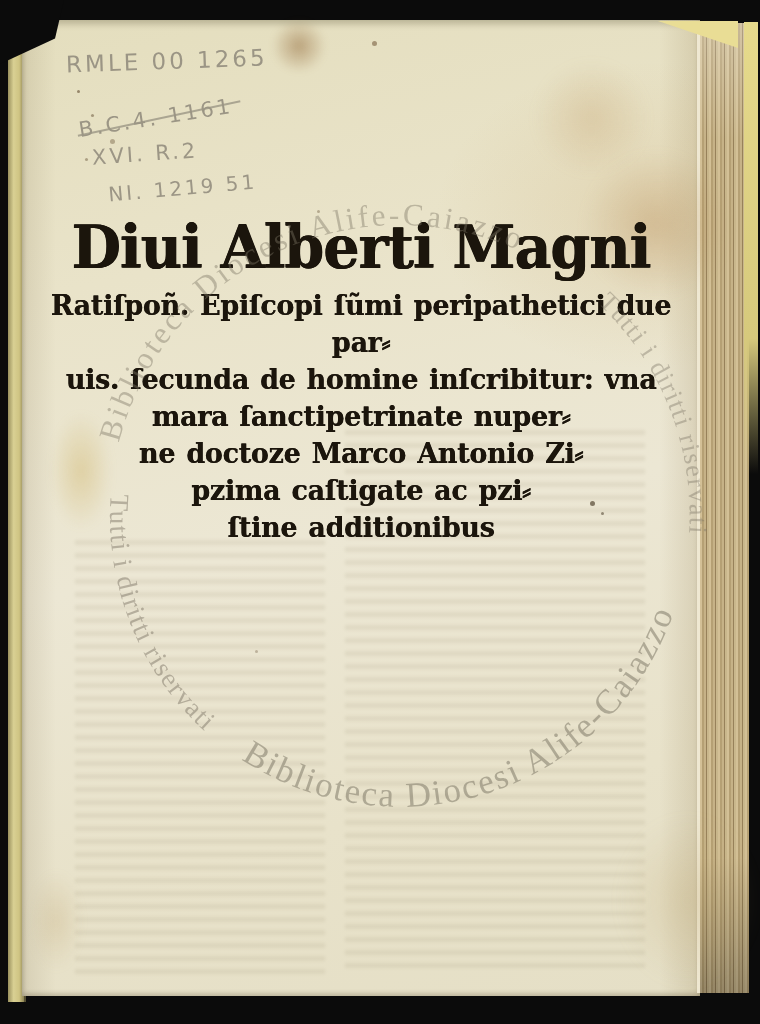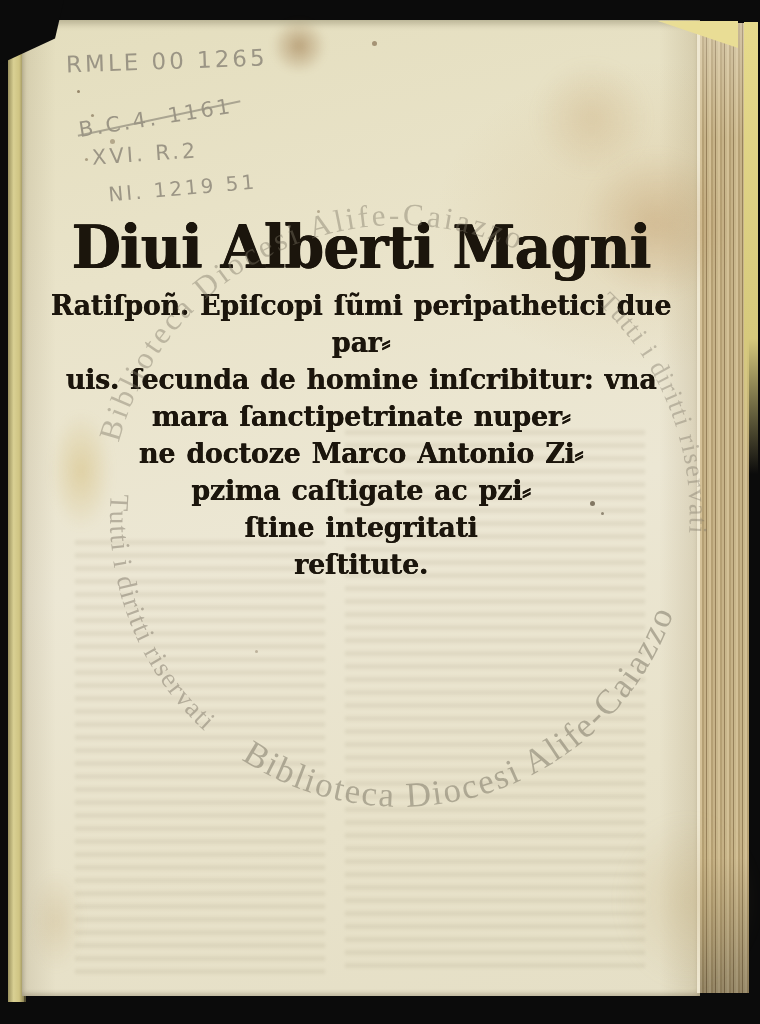--- a/index.html
+++ b/index.html
@@ -103,22 +103,21 @@
     <div class="hw hw3">XVI. R.2</div>
     <div class="hw hw4">NI. 1219 51</div>
 
     <div class="print">
       <h1>Diui Alberti Magni</h1>
       <div class="bodyline">Ratiſpoñ. Epiſcopi ſũmi peripathetici due par⸗</div>
       <div class="bodyline">uis. ſecunda de homine inſcribitur: vna</div>
       <div class="bodyline">mara ſanctipetrinate nuper⸗</div>
       <div class="bodyline">ne doctoze Marco Antonio Zi⸗</div>
       <div class="bodyline">pzima caſtigate ac pzi⸗</div>
-      <div class="bodyline">ſtine integritati</div>
-      <div class="bodyline">reſtitute.</div>
+      <div class="bodyline">ſtine additionibus</div>
     </div>
   </div>
 
   <svg class="wm" width="760" height="1024" viewBox="0 0 760 1024">
     <defs>
       <path id="wmTop" d="M 137,638 A 290,290 0 1 1 545,766" fill="none"></path>
       <path id="wmBottom" d="M 128,416 A 290,290 0 1 0 689,540" fill="none"></path>
     </defs>
     <text font-size="31" letter-spacing="3" fill-opacity="0.42">
       <textPath href="#wmTop" startOffset="200">Biblioteca Diocesi Alife-Caiazzo</textPath>

